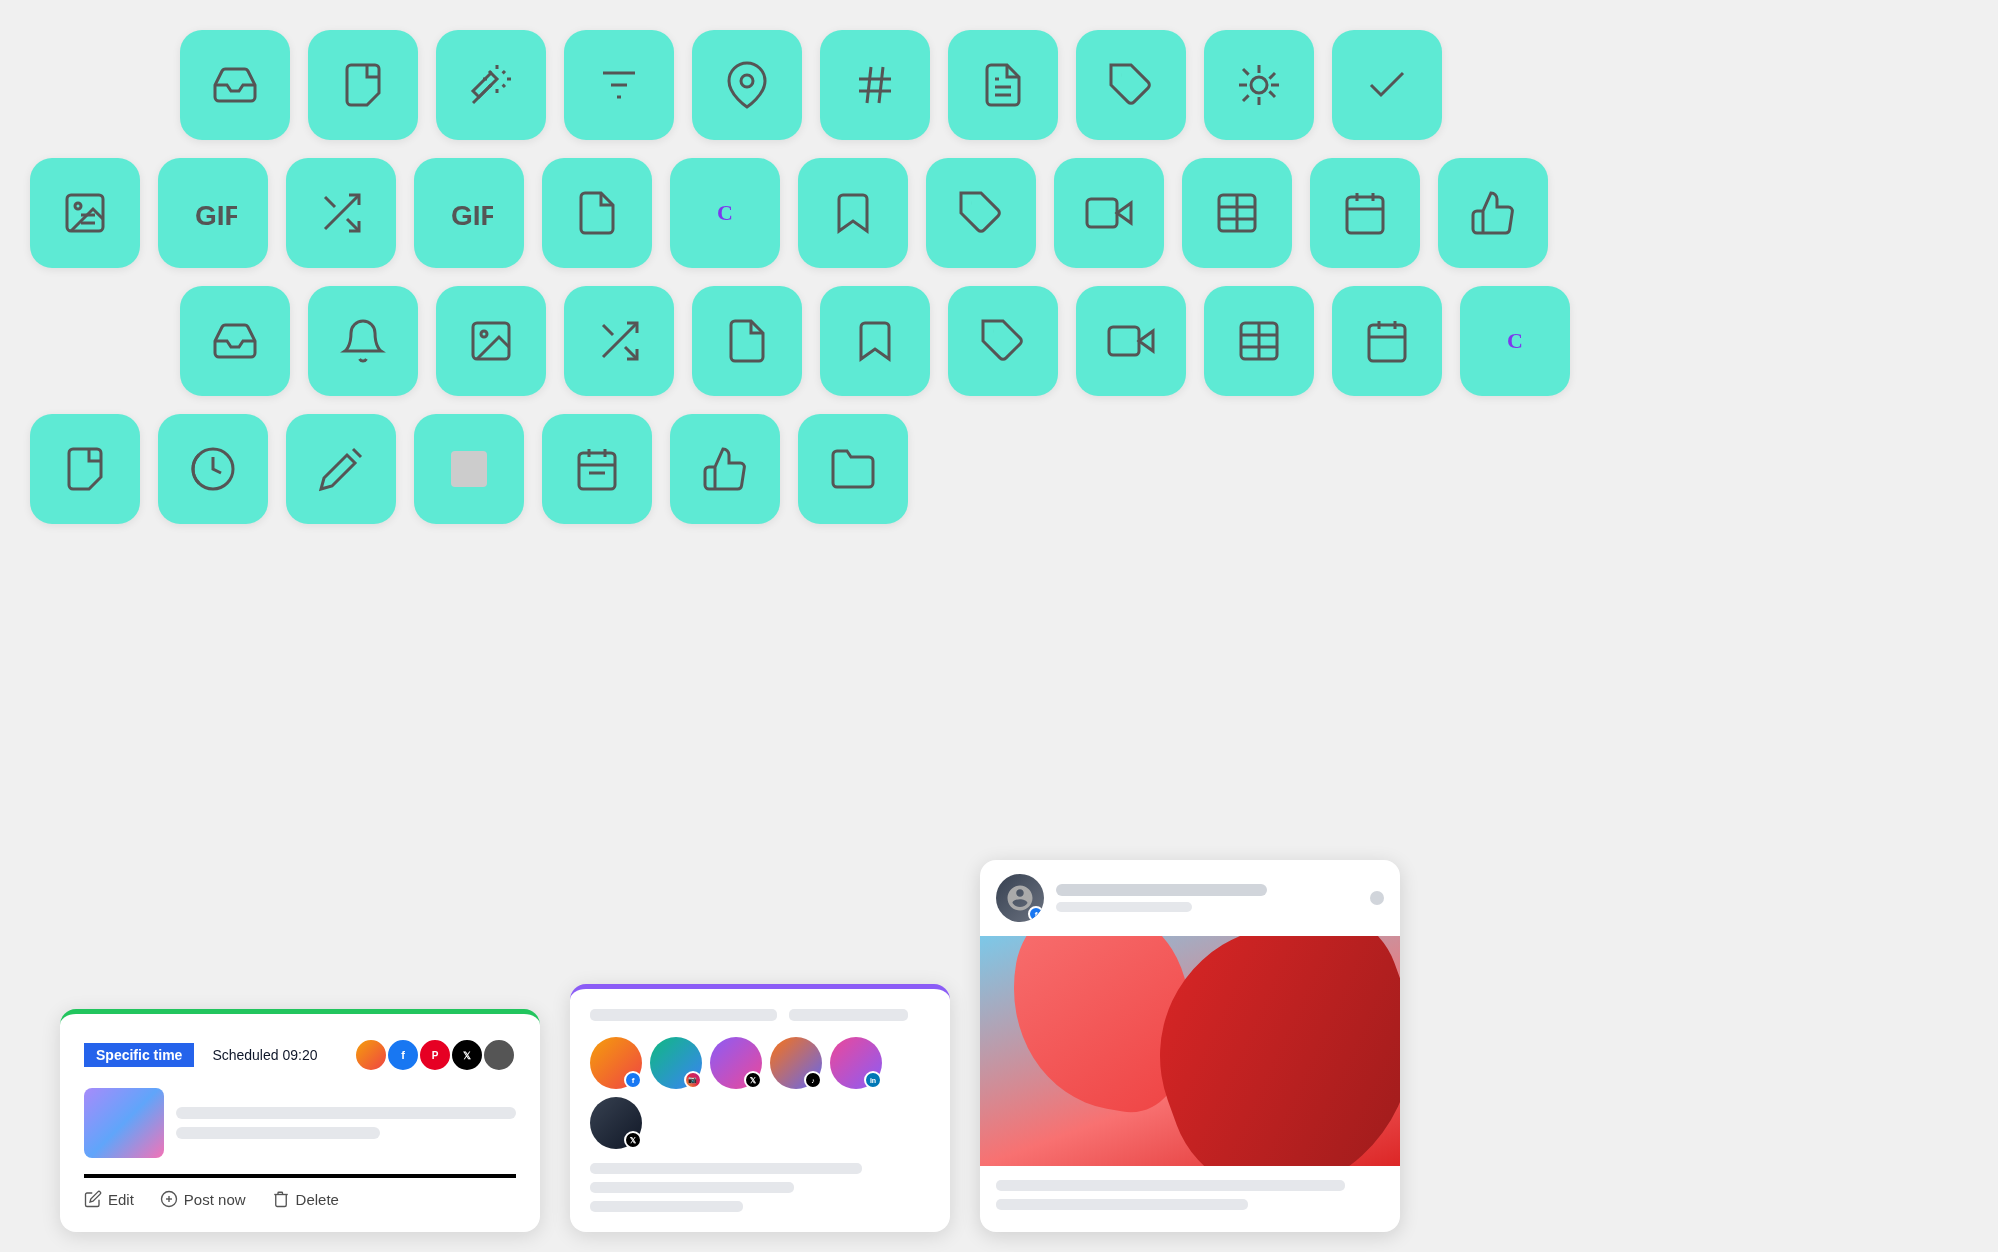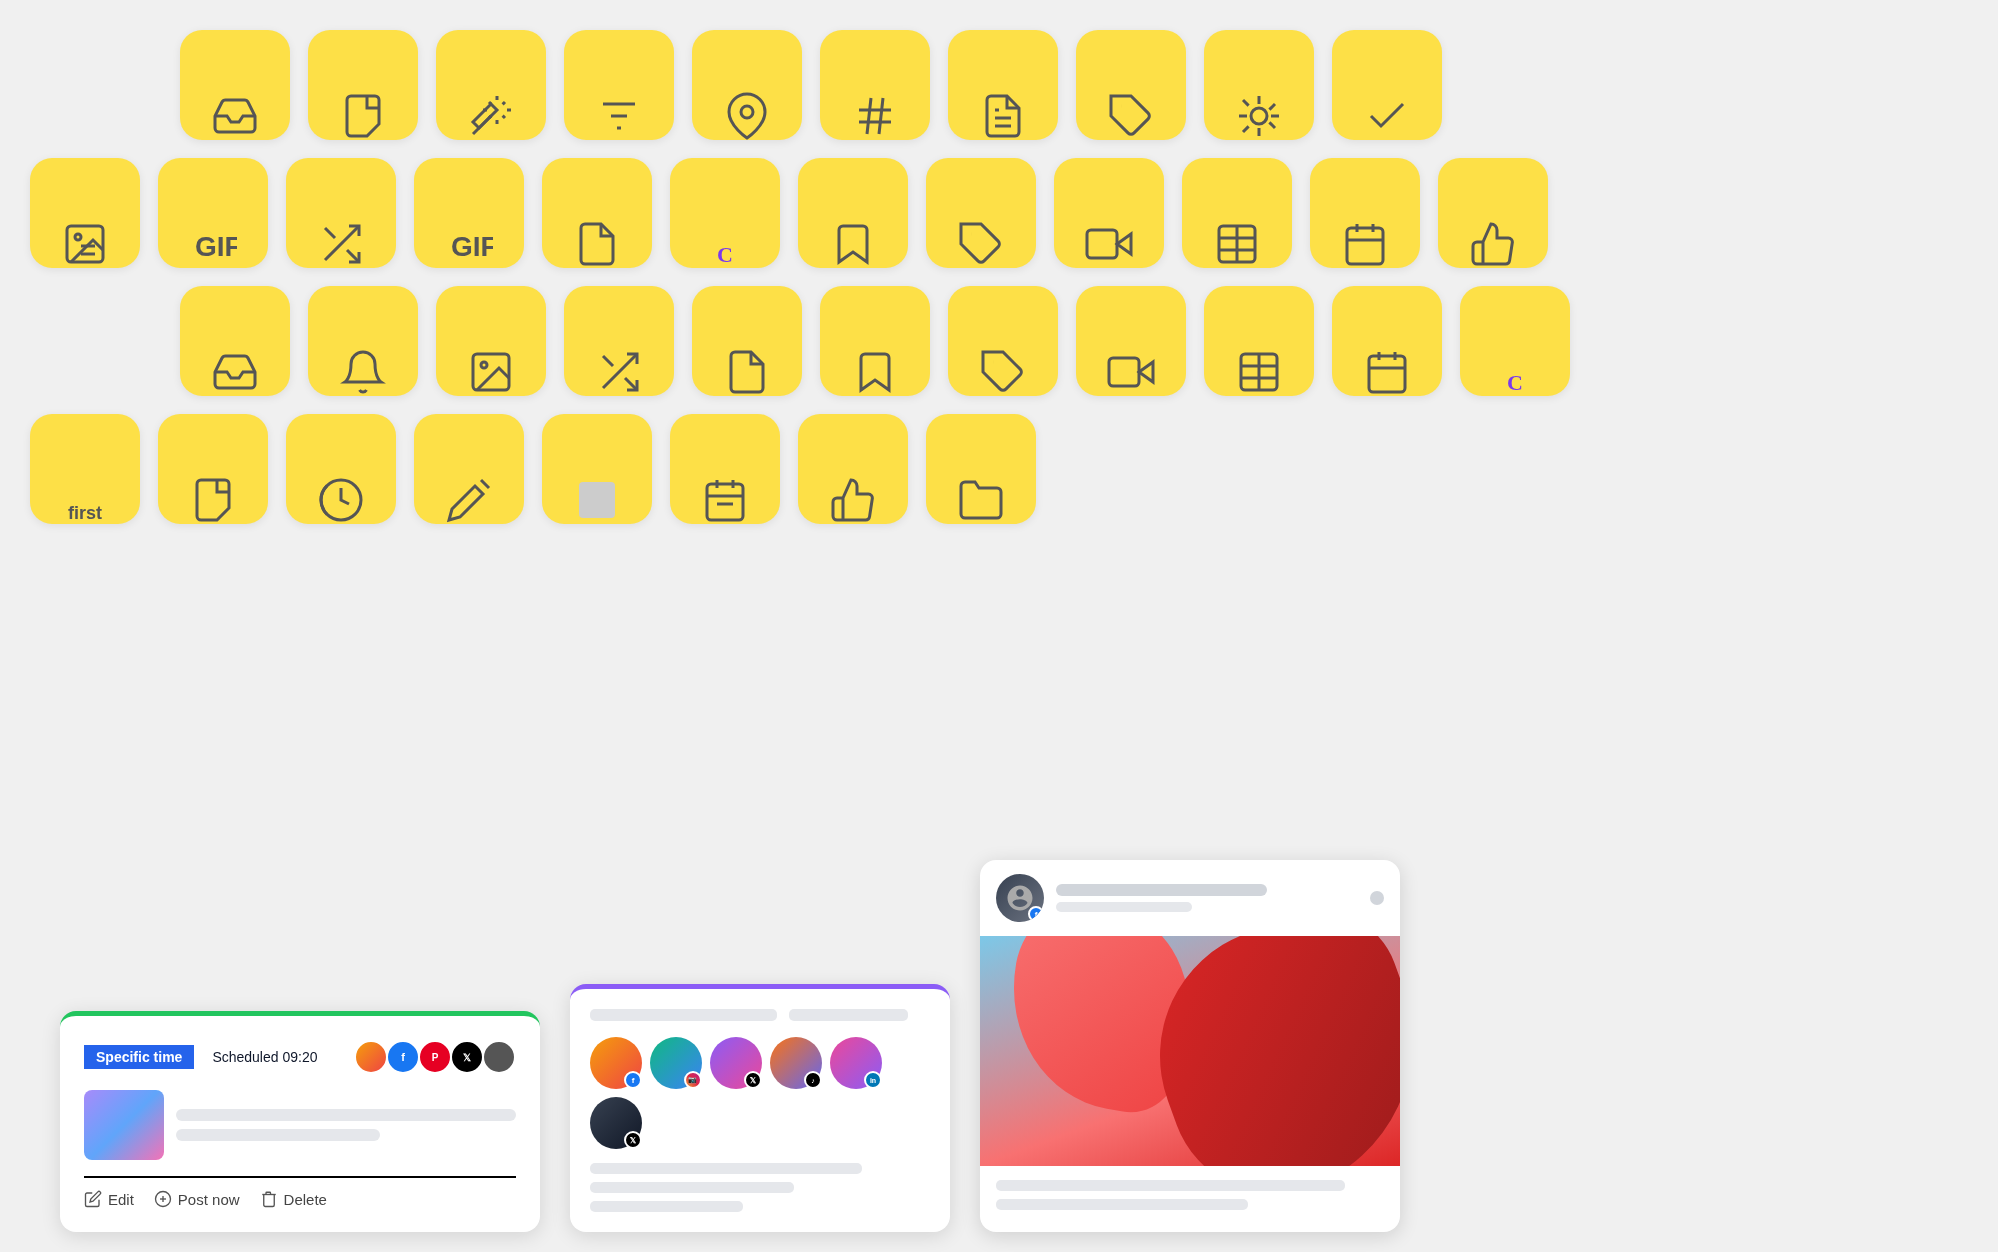--- a/index.html
+++ b/index.html
@@ -28,24 +28,24 @@
     }
 
     .icon-row-1 { padding-left: 150px; }
     .icon-row-2 { padding-left: 0px; }
     .icon-row-3 { padding-left: 150px; }
     .icon-row-4 { padding-left: 0px; }
 
     .icon-btn {
       width: 110px;
       height: 110px;
-      background: #fde047;
+      background: #5eead4;
       border-radius: 22px;
       display: flex;
-      align-items: flex-end;
+      align-items: center;
       justify-content: center;
       box-shadow: 0 2px 8px rgba(0,0,0,0.08);
       flex-shrink: 0;
       cursor: pointer;
       font-size: 36px;
       color: #555;
       border: none;
     }
 
     .icon-btn svg {
@@ -152,24 +152,24 @@
       height: 12px;
       background: #e5e7eb;
       border-radius: 6px;
     }
 
     .placeholder-line.short { width: 60%; }
     .placeholder-line.long { width: 100%; }
 
     .action-bar {
       display: flex;
-      gap: 20px;
+      gap: 26px;
       margin-top: 16px;
       padding-top: 12px;
-      border-top: 2px solid #000000;
+      border-top: 4px solid #000000;
     }
 
     .action-btn {
       display: flex;
       align-items: center;
       gap: 6px;
       background: none;
       border: none;
       cursor: pointer;
       color: #444;
@@ -611,23 +611,20 @@
           <line x1="8" y1="2" x2="8" y2="6"></line>
           <line x1="3" y1="10" x2="21" y2="10"></line>
         </svg>
     </button>
     <button class="icon-btn">
       <span style="font-size:22px; color:#7c3aed; font-family:serif; font-weight:bold;">C</span>
     </button>
   </div>
 
   <div class="icon-row icon-row-4">
-    <button class="icon-btn" style="font-size:20px; font-weight:700; color:#555; font-family:sans-serif;">
-      <span style="font-size:18px; color:#555; font-weight:bold;">first</span>
-    </button>
     <button class="icon-btn">
       <svg viewBox="0 0 24 24">
           <path d="M14 2H6a2 2 0 0 0-2 2v16a2 2 0 0 0 2 2h8l6-6V4a2 2 0 0 0-2-2z"></path>
           <polyline points="14 2 14 8 20 8"></polyline>
         </svg>
     </button>
     <button class="icon-btn">
       <svg viewBox="0 0 24 24">
           <circle cx="12" cy="12" r="10"></circle>
           <polyline points="12 6 12 12 16 14"></polyline>

